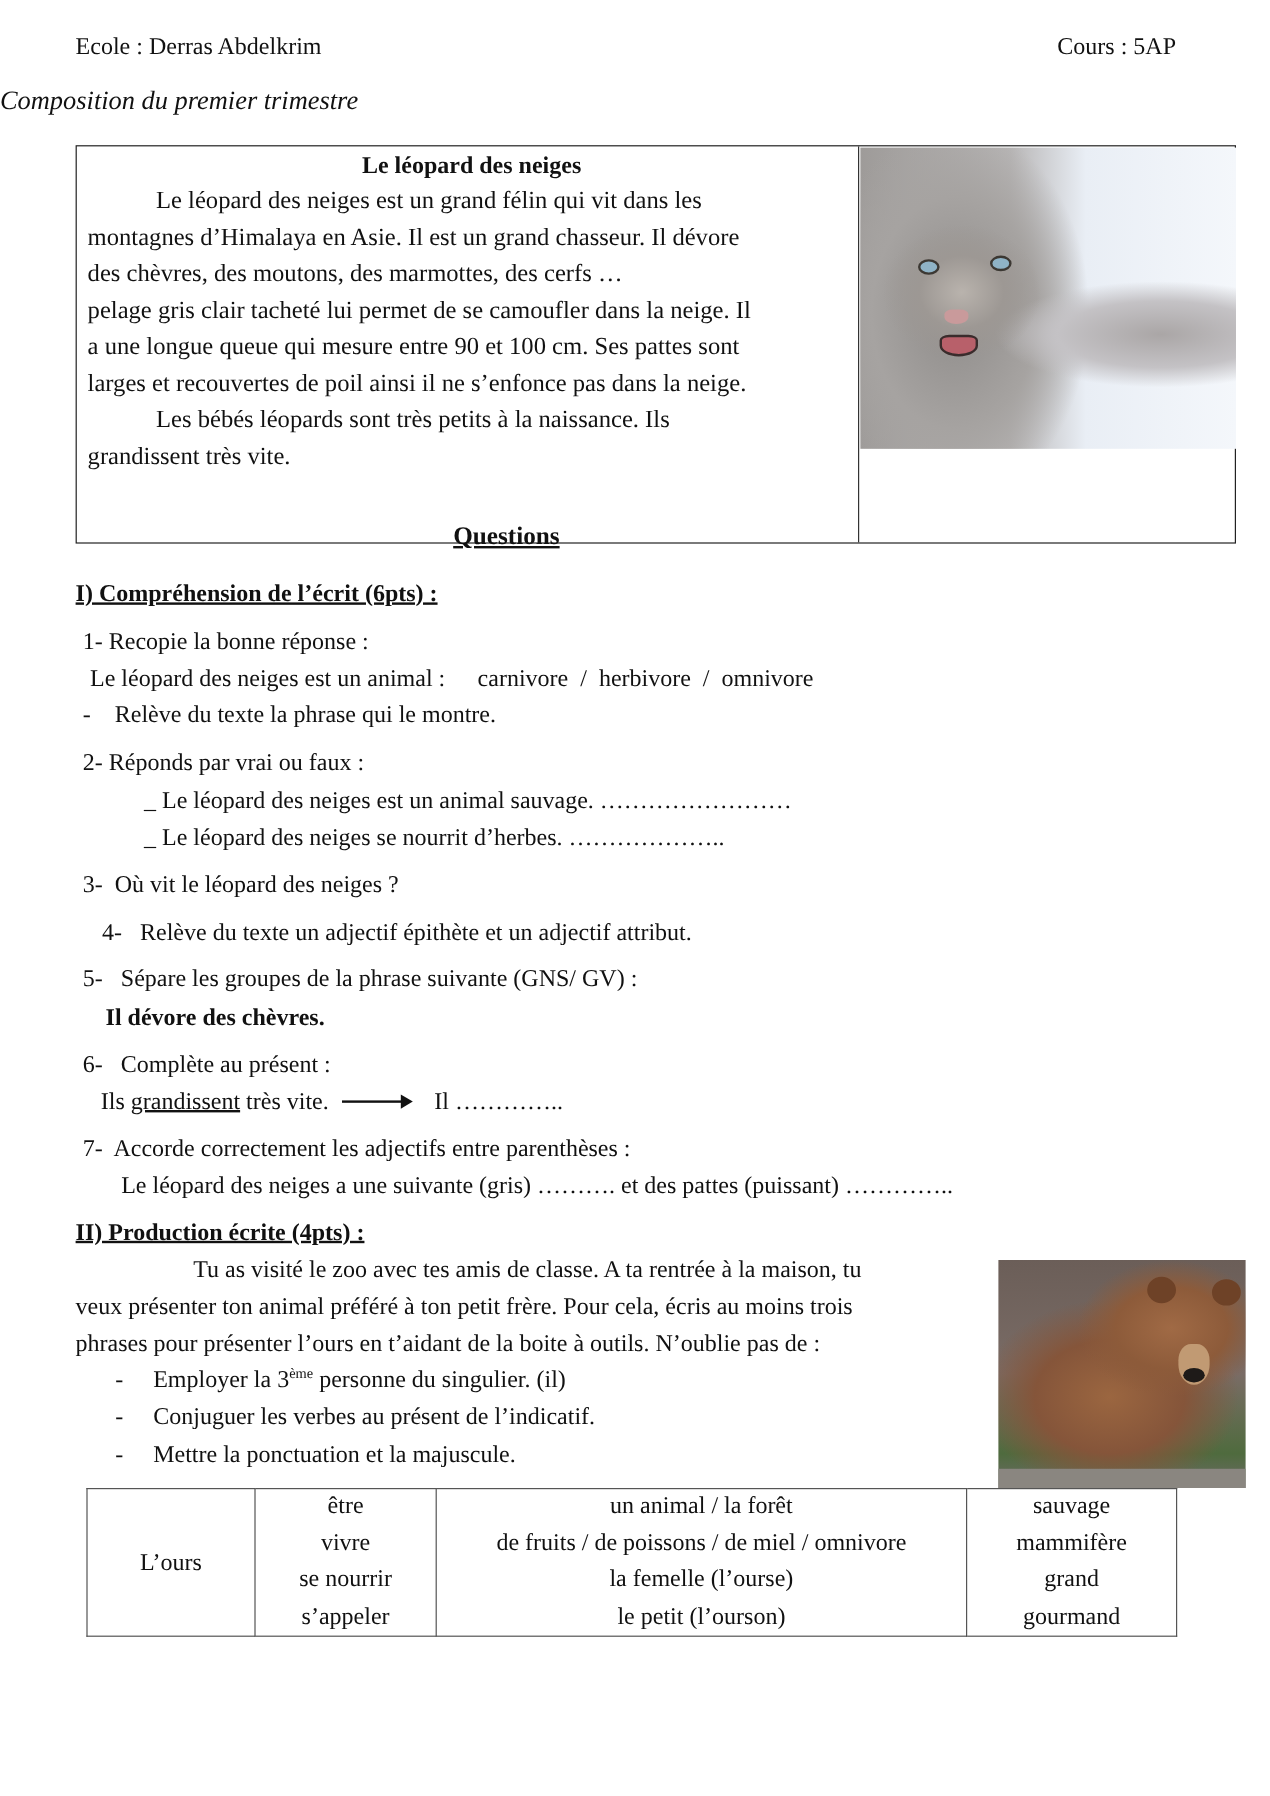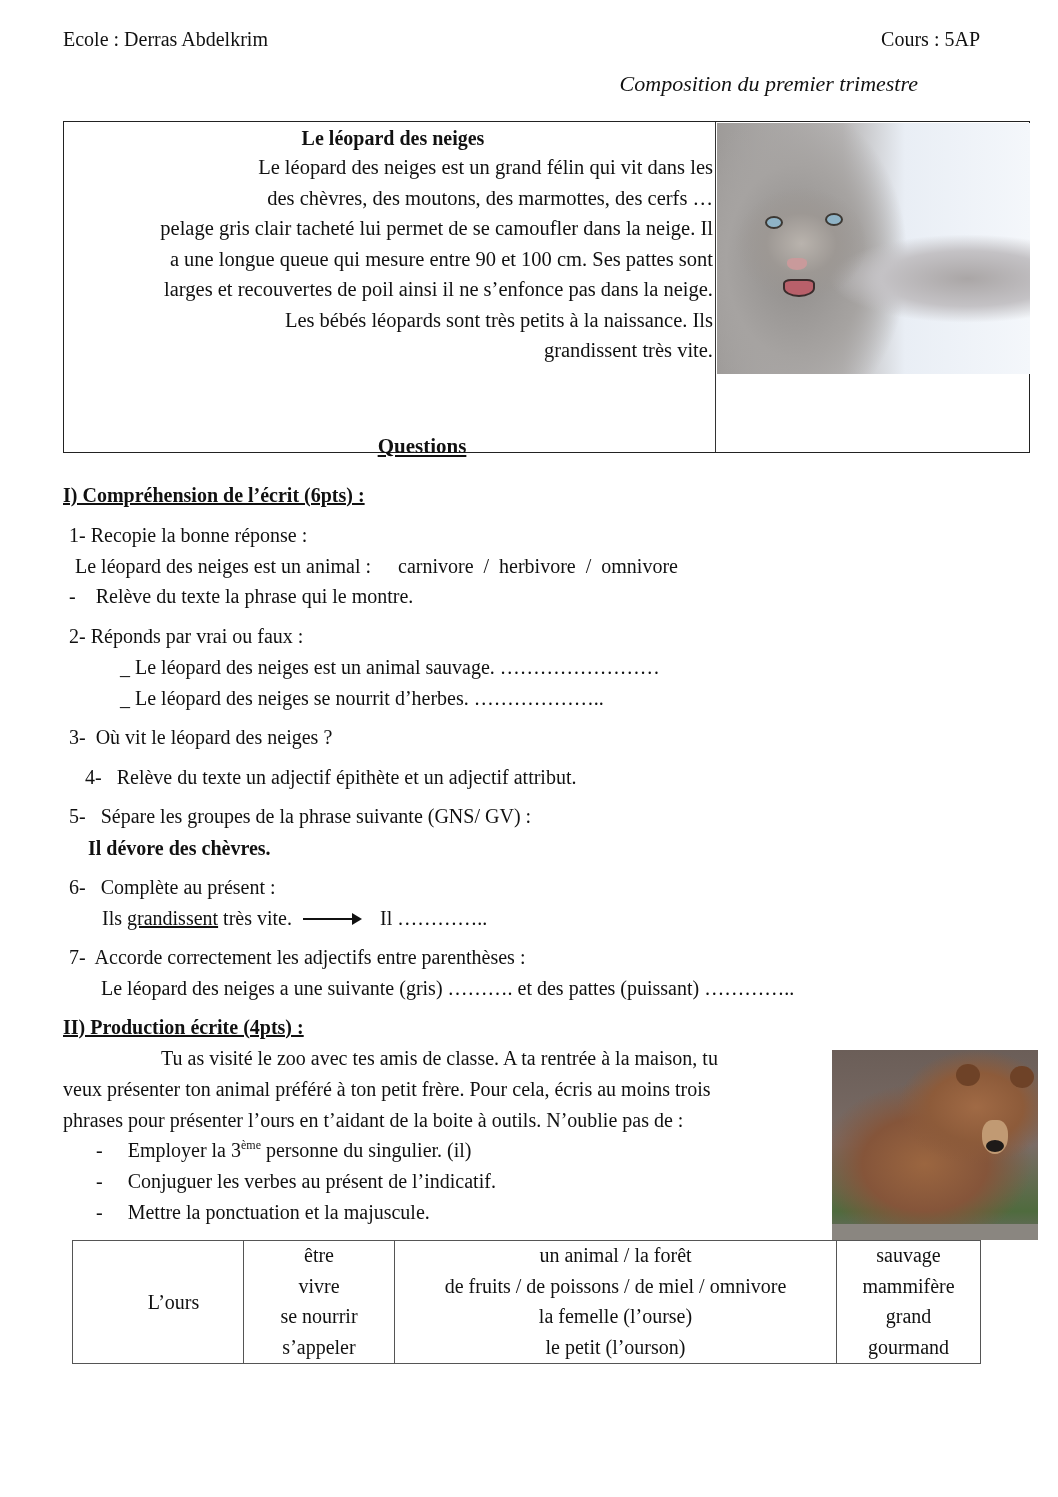--- a/index.html
+++ b/index.html
@@ -4,31 +4,31 @@
 <style>
   html, body { margin: 0; padding: 0; background: #ffffff; }
   body {
     width: 1058px; height: 1497px; position: relative; overflow: hidden;
     font-family: "Liberation Serif", "DejaVu Serif", serif;
     color: #111111; font-size: 20px;
   }
   .abs { position: absolute; white-space: nowrap; line-height: 1; }
   .hdr-left { left: 63px; top: 29px; }
   .hdr-right { right: 78px; top: 29px; }
-  .doc-title { left: 0; width: 918px; text-align: right; top: 73px; font-style: italic; font-size: 22px; }
+  .doc-title { left: 0; width: 918px; text-align: left; top: 73px; font-style: italic; font-size: 22px; }
 
   
   .text-box {
     position: absolute; left: 63px; top: 121px; width: 967px; height: 332px;
     border: 1.5px solid #222; box-sizing: border-box;
   }
   .text-box .divider { position: absolute; left: 651px; top: 0; bottom: 0; border-left: 1px solid #333; }
   .text-box .reading { position: absolute; left: 9px; top: 2px; width: 640px; }
   .reading .title { text-align: center; font-weight: bold; font-size: 20px; height: 28px; line-height: 28px; }
-  .reading p { margin: 0; line-height: 30.5px; font-size: 20.5px; text-align: right; }
+  .reading p { margin: 0; line-height: 30.5px; font-size: 20.5px; }
   .reading .indent { text-indent: 57px; }
 
   .leopard-photo {
     position: absolute; left: 653px; top: 1px; width: 313px; height: 251px;
     background:
       radial-gradient(ellipse 28% 30% at 27% 48%, #b9b3ad 0%, #9d9894 40%, rgba(150,148,145,0.0) 75%),
       radial-gradient(ellipse 55% 22% at 80% 62%, #aaa6a6 0%, #c4c2c5 50%, rgba(230,235,242,0) 80%),
       radial-gradient(ellipse 40% 70% at 25% 55%, #8f8c8a 0%, #a6a3a1 55%, rgba(210,214,220,0) 90%),
       linear-gradient(90deg, #9e9b99 0%, #b8b6b6 40%, #e9eef5 60%, #f4f7fb 100%);
   }
@@ -57,33 +57,34 @@
   .bear-photo .nose { position: absolute; left: 154px; top: 90px; width: 18px; height: 12px; border-radius: 50%; background: #1e1a18; }
   .bear-photo .rock { position: absolute; left: 0; right: 0; bottom: 0; height: 16px; background: #8a8680; }
 
   
   .toolbox {
     position: absolute; left: 72px; top: 1240px; width: 909px; height: 124px;
     border-collapse: collapse; text-align: center; font-size: 20px;
   }
   .toolbox td { border: 1px solid #555; padding: 0; vertical-align: top; }
   .toolbox .cell-lines div { height: 30.5px; line-height: 28px; }
-  .toolbox td.subject { vertical-align: middle; padding-left: 31px; }
+  .toolbox td.subject { vertical-align: middle; }
 </style>
 </head>
 <body>
 
 <div class="abs hdr-left">Ecole : Derras Abdelkrim</div>
 <div class="abs hdr-right">Cours : 5AP</div>
 <div class="abs doc-title">Composition du premier trimestre</div>
 
 <div class="text-box">
   <div class="reading">
     <div class="title">Le léopard des neiges</div>
     <p class="indent">Le léopard des neiges est un grand félin qui vit dans les</p>
+    <p>montagnes d’Himalaya en Asie. Il est un grand chasseur. Il dévore</p>
     <p>des chèvres, des moutons, des marmottes, des cerfs …</p>
     <p>pelage gris clair tacheté lui permet de se camoufler dans la neige. Il</p>
     <p>a une longue queue qui mesure entre 90 et 100 cm. Ses pattes sont</p>
     <p>larges et recouvertes de poil ainsi il ne s’enfonce pas dans la neige.</p>
     <p class="indent">Les bébés léopards sont très petits à la naissance. Ils</p>
     <p>grandissent très vite.</p>
   </div>
   <div class="divider"></div>
   <div class="leopard-photo" title="snow leopard photo">
     <span class="eye" style="left:48px;top:93px;"></span>
@@ -108,21 +109,21 @@
 <div class="abs" style="left:120px;top:657px;">_ Le léopard des neiges est un animal sauvage.  ……………………</div>
 <div class="abs" style="left:120px;top:688px;">_ Le léopard des neiges se nourrit d’herbes. ………………..</div>
 
 <div class="abs" style="left:69px;top:727px;white-space:pre;">3-  Où vit le léopard des neiges ?</div>
 <div class="abs" style="left:69px;top:767px;white-space:pre;margin-left:16px;">4-   Relève du texte un adjectif épithète et un adjectif attribut.</div>
 
 <div class="abs" style="left:69px;top:806px;white-space:pre;">5-   Sépare les groupes de la phrase suivante (GNS/ GV) :</div>
 <div class="abs bold" style="left:88px;top:838px;">Il dévore des chèvres.</div>
 
 <div class="abs" style="left:69px;top:877px;white-space:pre;">6-   Complète au présent :</div>
-<div class="abs" style="left:102px;top:908px;">
+<div class="abs" style="left:84px;top:908px;">
   <span>Ils</span>
   <span class="u">grandissent</span>
   <span>très vite.</span>
   <span class="arrow"></span>
   <span>Il …………..</span>
 </div>
 
 <div class="abs" style="left:69px;top:947px;white-space:pre;">7-  Accorde correctement les adjectifs entre parenthèses :</div>
 <div class="abs" style="left:101px;top:978px;">Le léopard des neiges a une suivante (gris) ………. et des pattes (puissant) …………..</div>
 

